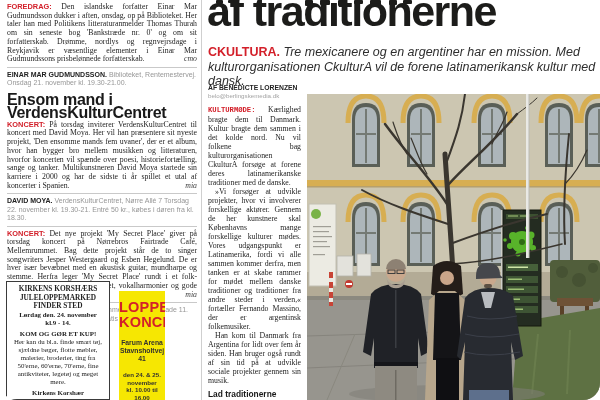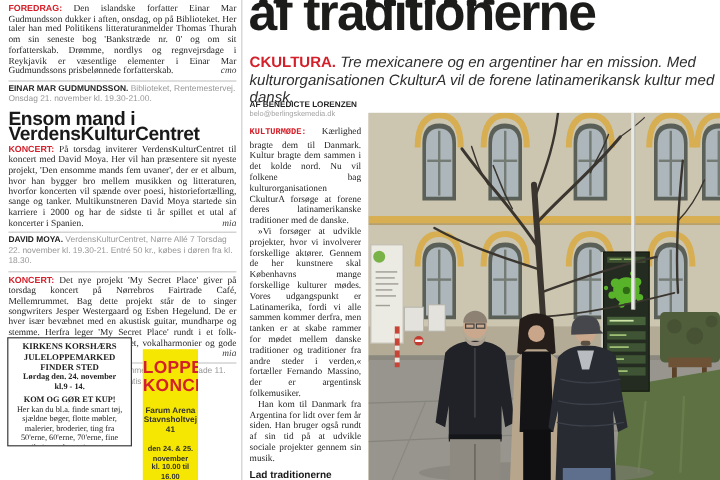--- a/index.html
+++ b/index.html
@@ -1,30 +1,30 @@
 <!DOCTYPE html>
 <html><head>
 <meta charset="utf-8">
 <style>
   html,body{margin:0;padding:0;}
   #page{position:relative;width:600px;height:400px;background:#ffffff;overflow:hidden;
-        font-family:"Liberation Serif",serif;color:#1d1d1d;}
+        font-family:"Liberation Serif",serif;color:#1d1d1d;border-radius:17px;}
   
   #left-col{position:absolute;left:7px;top:3px;width:190px;}
   .np{font-size:7.8px;line-height:8.7px;text-align:justify;margin:0 0 2px 0;}
   .lead{font-family:"Liberation Sans",sans-serif;font-weight:bold;font-size:7.4px;color:#d3202a;}
   .sig{float:right;font-style:italic;color:#3c3c3c;padding-left:13px;}
   .rule{border-top:1px solid #c9c9c9;margin:3px 0 3px 0;height:0;}
   .listing{font-family:"Liberation Sans",sans-serif;font-size:7px;line-height:8.4px;margin:0;}
   .listing b{color:#222;}
   .listing span.gray{color:#969696;}
   .sec-head{font-family:"Liberation Sans",sans-serif;font-weight:bold;font-size:16px;
             letter-spacing:-0.3px;color:#191919;margin:5px 0 2px 0;line-height:13px;}
   
-  #kirkens-ad{position:absolute;left:6px;top:281px;width:104px;height:91px;border:1px solid #3a3a3a;
+  #kirkens-ad{position:absolute;left:6px;top:281px;width:104px;height:119px;border:1px solid #3a3a3a;
       background:#fff;overflow:hidden;text-align:center;font-family:"Liberation Serif",serif;
       font-size:6.9px;line-height:8px;padding:3px 3px;box-sizing:border-box;color:#222;}
   #kirkens-ad .b{font-weight:bold;}
   #kirkens-ad .t{font-weight:bold;font-size:7.3px;line-height:8.6px;}
   #kirkens-ad .gap{height:3px;}
   #loppe-ad{position:absolute;left:119px;top:272px;width:46px;height:128px;background:#f6e702;
       overflow:hidden;text-align:center;font-family:"Liberation Sans",sans-serif;color:#33322f;margin-top:19px;}
   #loppe-ad .big{color:#d3202a;font-weight:bold;font-size:14.5px;line-height:14.5px;letter-spacing:0.2px;}
   #loppe-ad .v{font-weight:bold;font-size:6.8px;line-height:8px;}
   #loppe-ad .d{font-weight:bold;font-size:6.2px;line-height:7.6px;}

